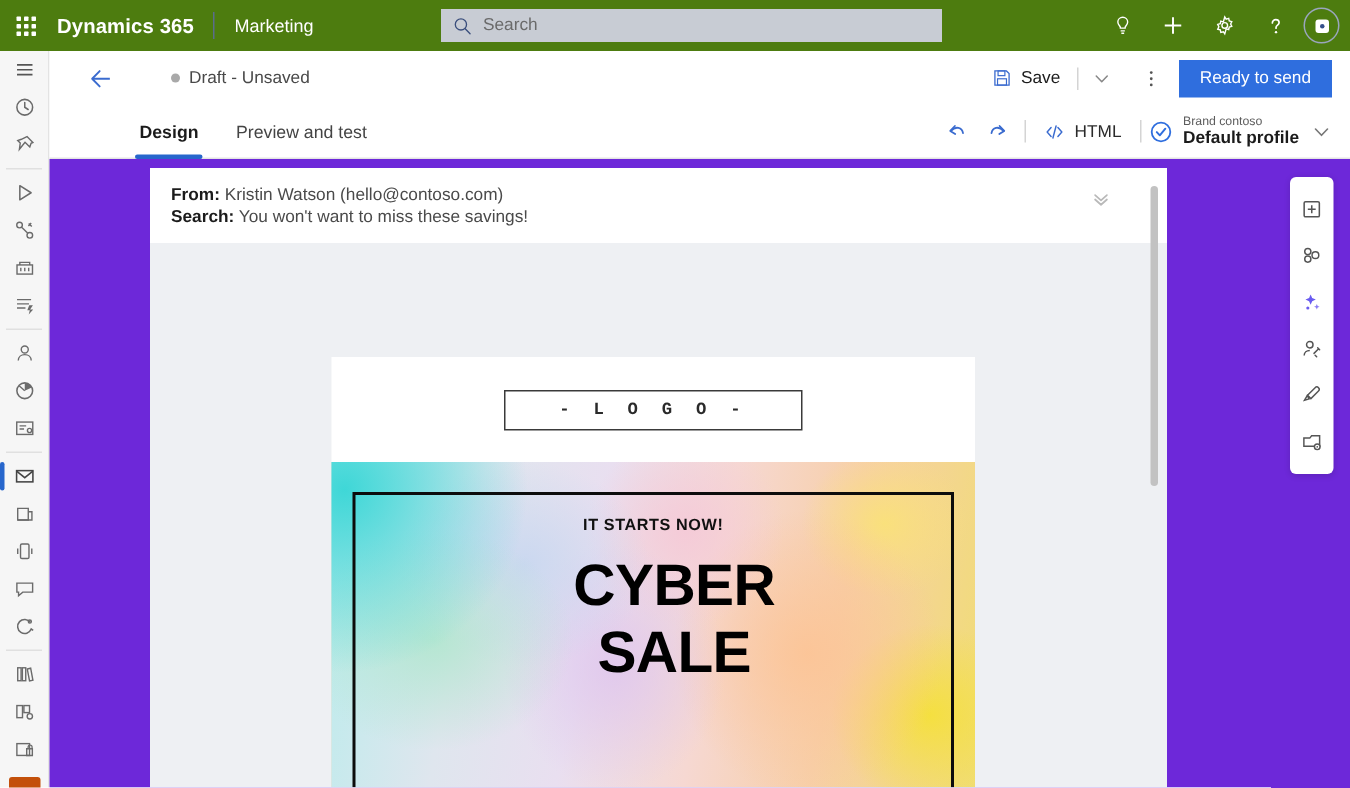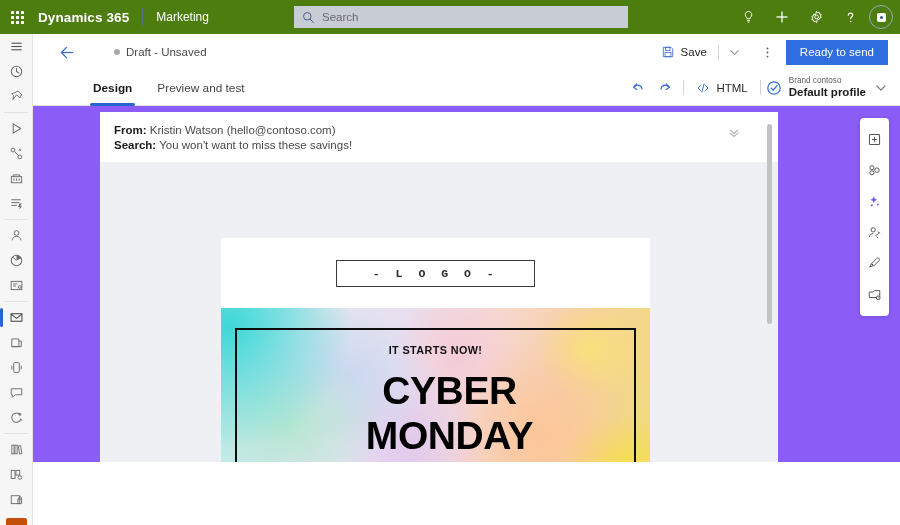--- a/index.html
+++ b/index.html
@@ -192,22 +192,22 @@
   .brandprofile {
     display: flex; align-items: center; cursor: pointer; height: 30px;
   }
   .bp-text { margin-left: 7px; line-height: 1.05; }
   .bp-label { font-size: 8.2px; color: #5c5c5c; display: block; }
   .bp-value { font-size: 11.5px; color: #1b1b1b; font-weight: bold; display: block; margin-top: 1px; }
 
   
   .canvas {
     position: absolute; left: 33px; top: 106px;
-    width: 867px; height: 356px;
-    background: #8b5cf6;
+    width: 867px; height: 419px;
+    background: #6d28d9;
     overflow: hidden;
   }
   .editor-area {
     position: absolute; left: 67px; top: 6px;
     width: 678px; height: 413px;
     background: #ffffff;
     overflow: hidden;
   }
   .mailheader {
     height: 50px; background: #ffffff;
@@ -606,21 +606,20 @@
 
           <div class="logo-block">
             <div class="logo-box">-  L O G O  -</div>
           </div>
 
           <div class="hero">
             <div class="hero-frame"></div>
             <div class="hero-inner">
               <div class="kicker">IT STARTS NOW!</div>
               <div class="bigline">CYBER</div>
-              <div class="bigline bigline2">MONDAY</div>
               <div class="bigline bigline2">SALE</div>
             </div>
           </div>
 
         </div>
       </div>
 
       <div class="scrollbar">
         <div class="scrollthumb"></div>
       </div>

